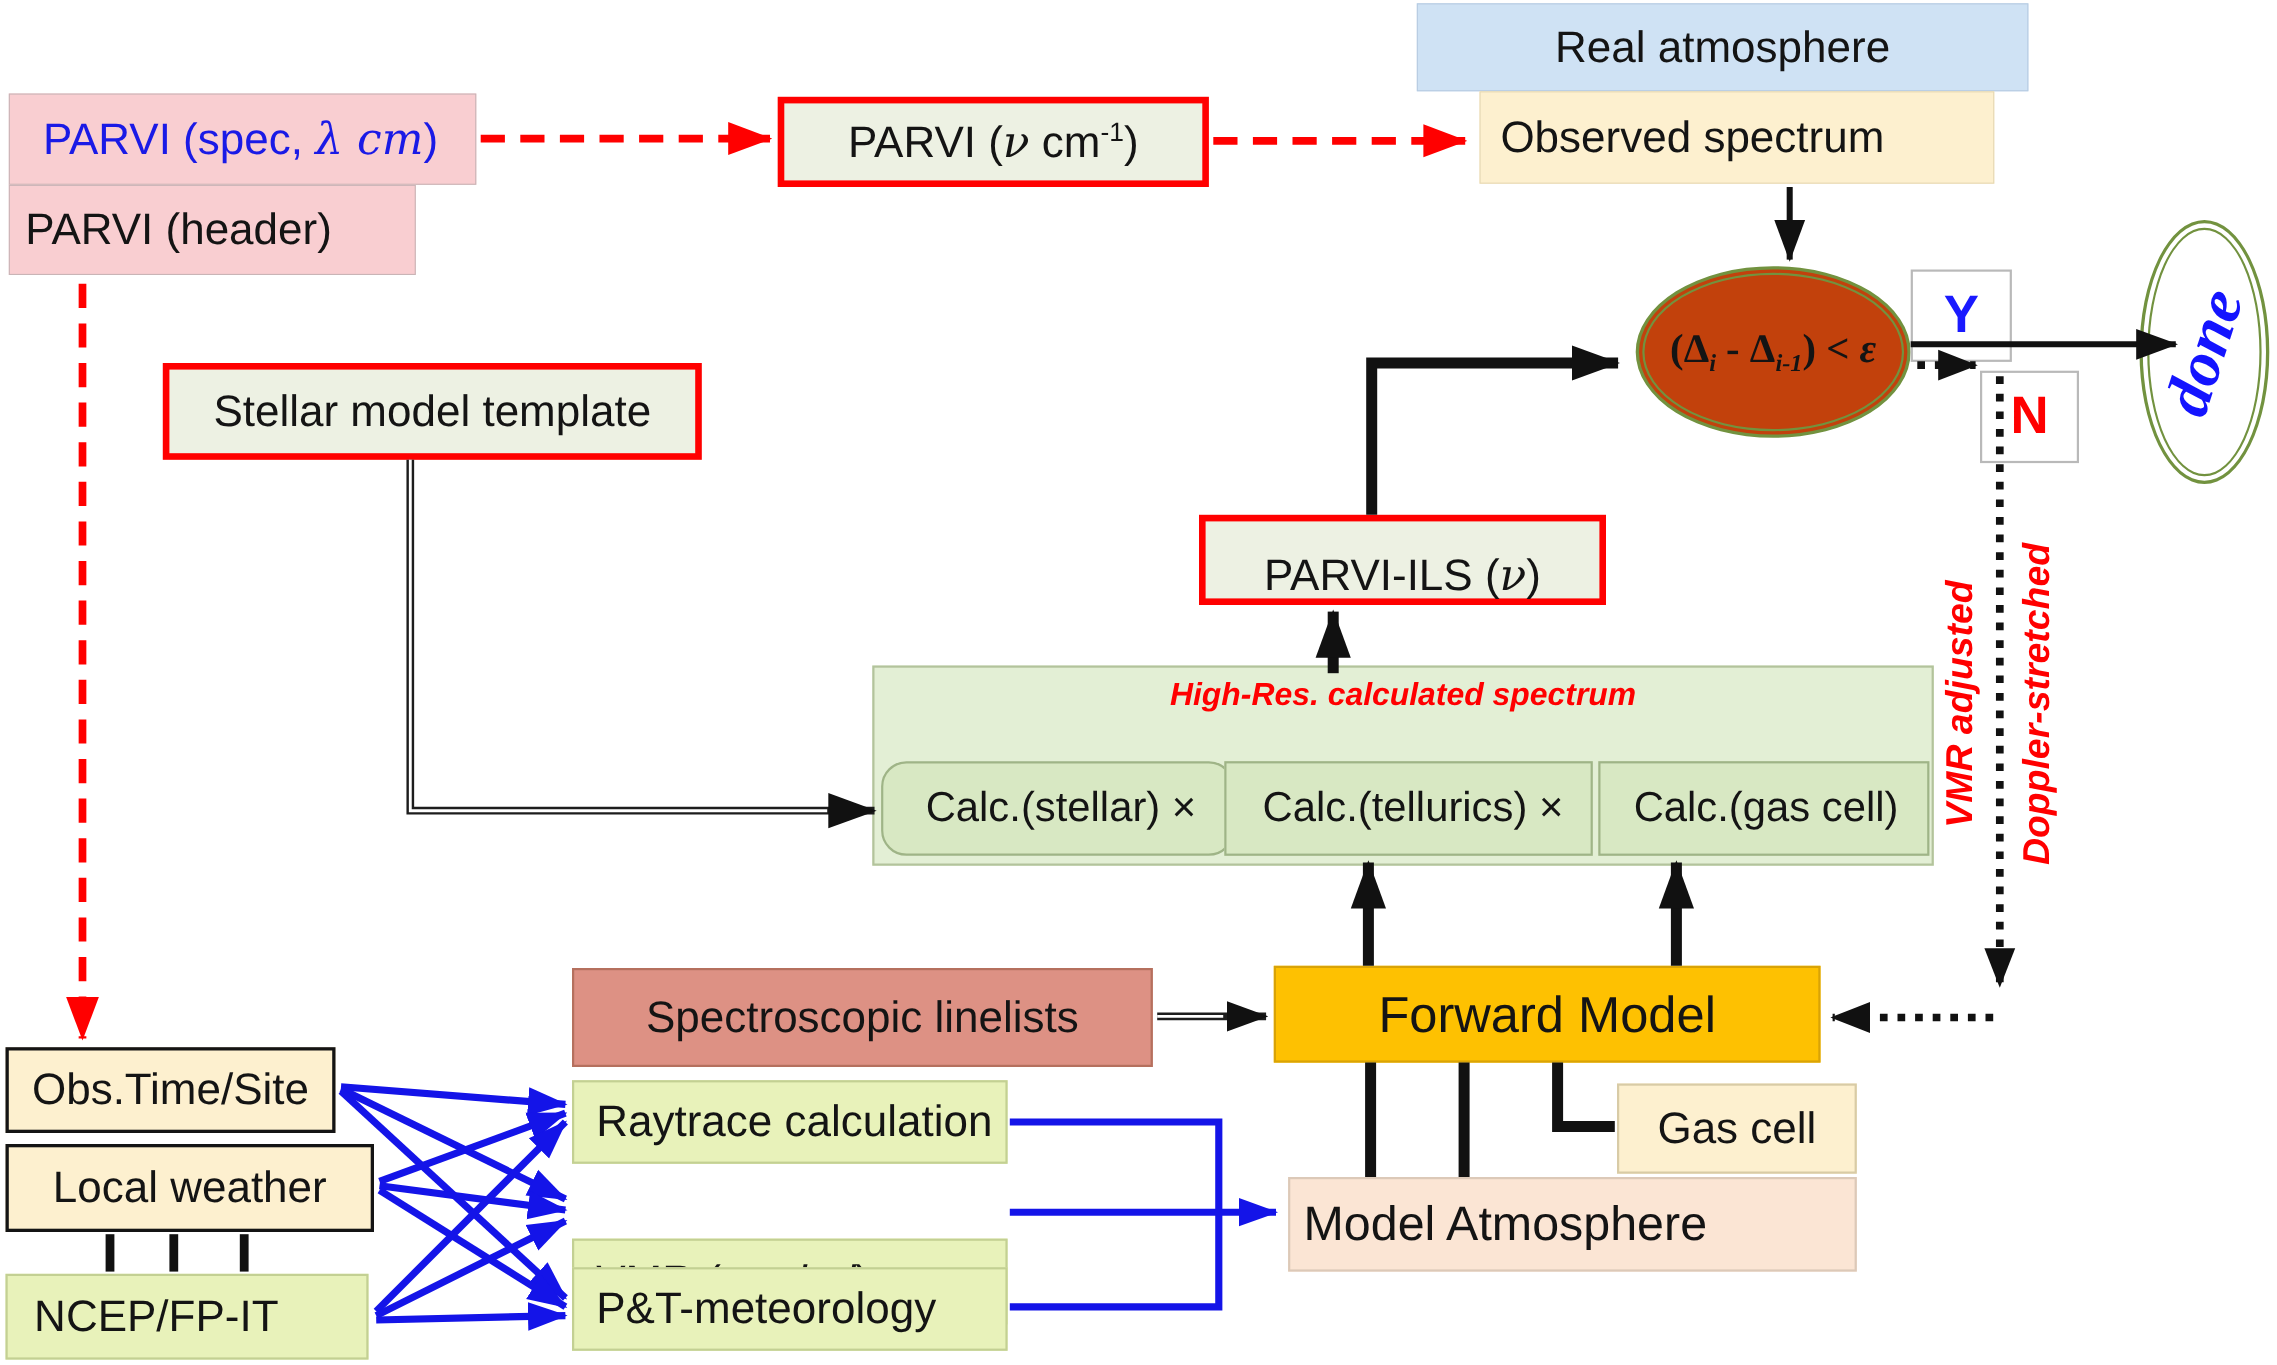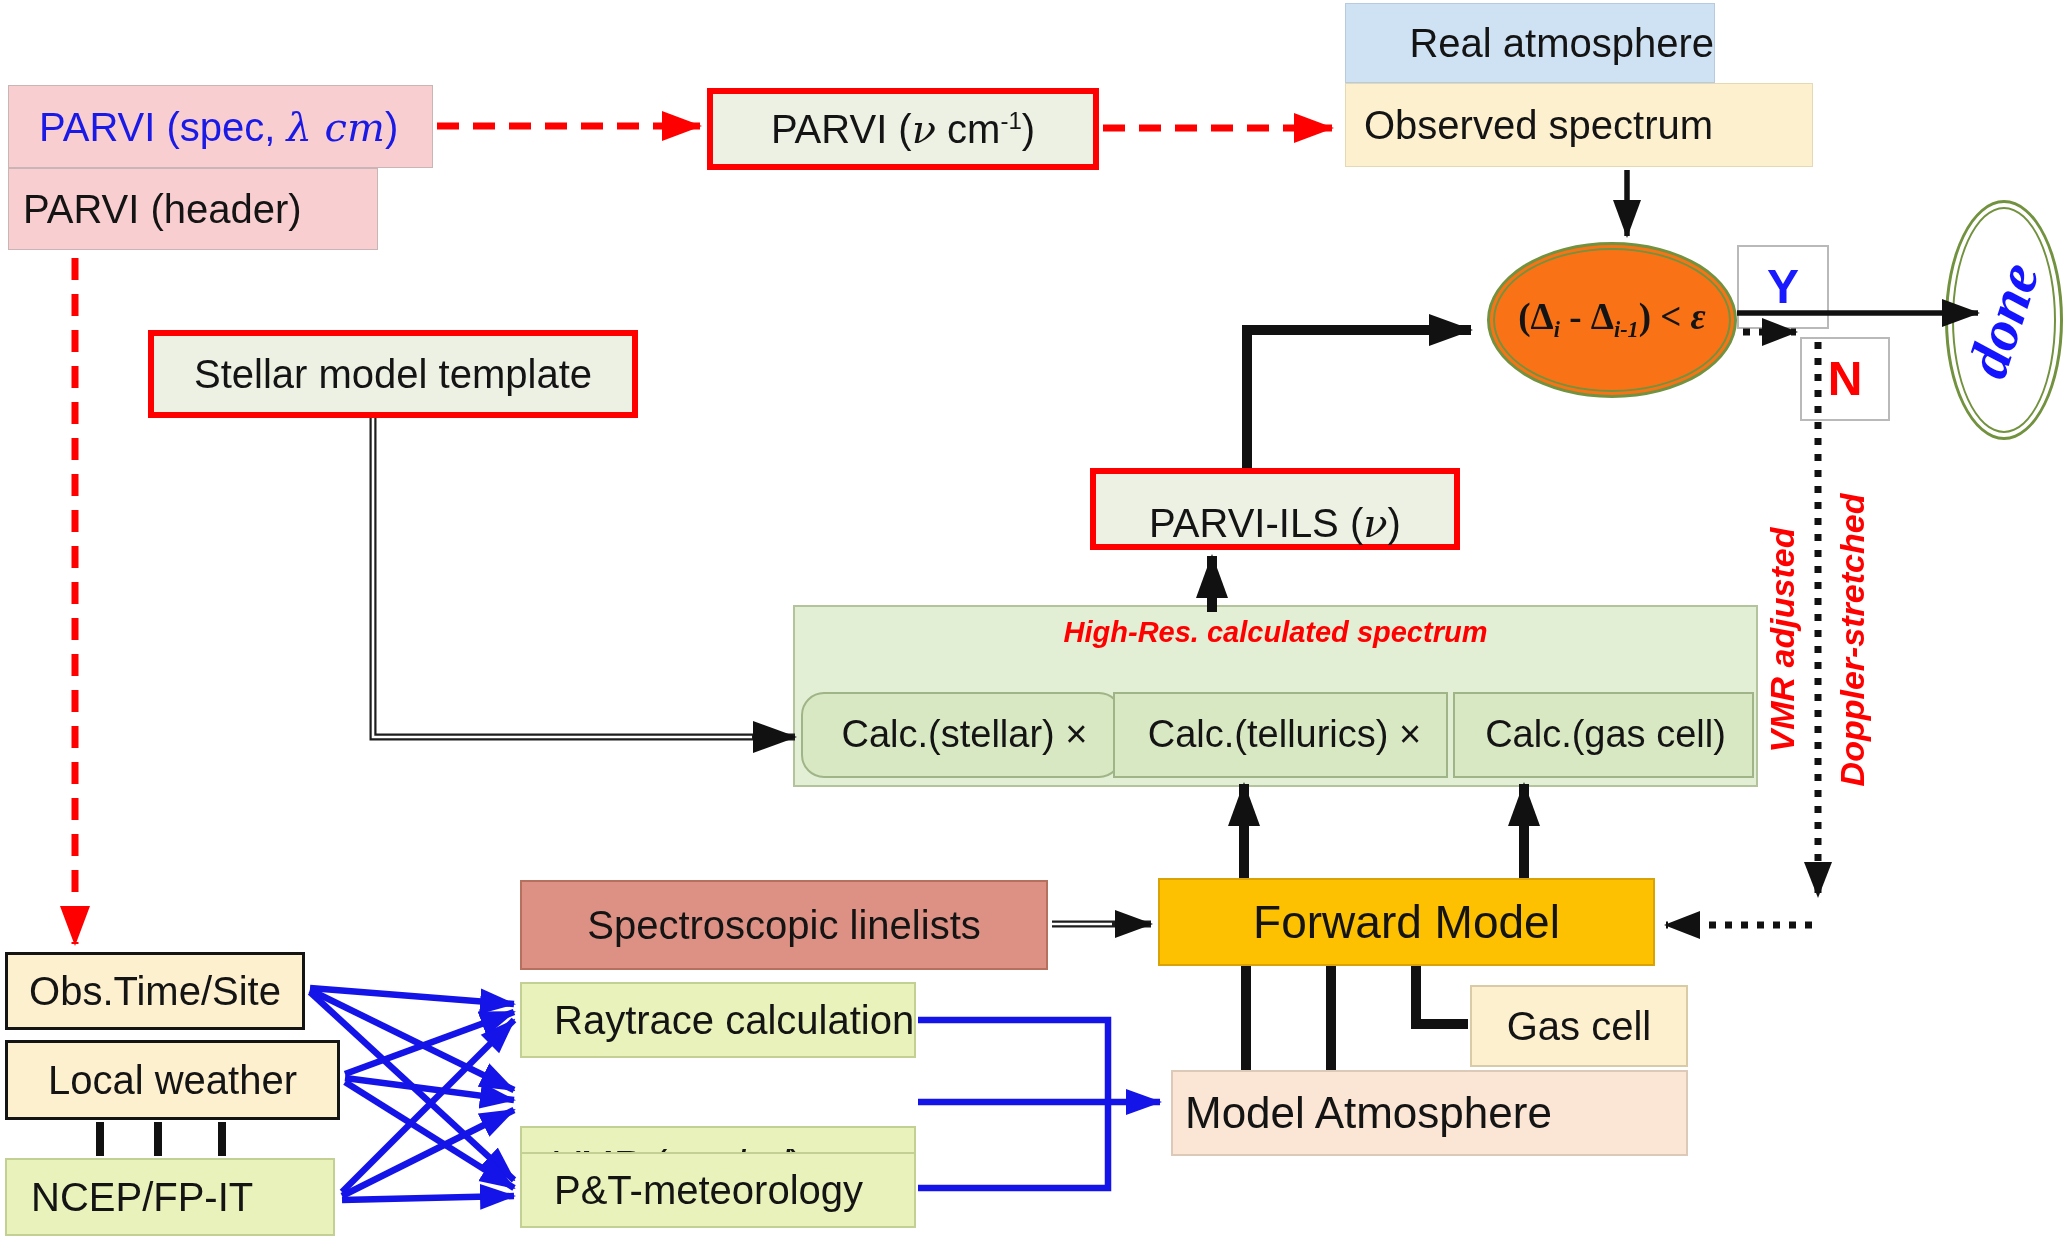--- a/index.html
+++ b/index.html
@@ -12,22 +12,22 @@
   .sup{font-size:.6em;vertical-align:super;}
   .math{font-family:"DejaVu Serif",serif;font-style:italic;}
   .it{font-style:italic;}
 
   .parvi-spec{left:8px;top:85px;width:425px;height:83px;background:var(--pink,#f9ced1);
               border:1.5px solid #c9b4b6;padding-left:30px;color:#1a1ae6;}
   .parvi-header{left:8px;top:168px;width:370px;height:82px;background:var(--pink,#f9ced1);
               border:1.5px solid #c9b4b6;padding-left:14px;}
   .parvi-nu{left:707px;top:88px;width:392px;height:82px;background:var(--pale_green,#edf1e3);
               border:6px solid var(--red,#f00);}
-  .real-atm{left:1345px;top:3px;width:370px;height:80px;background:var(--blue_box,#cfe2f4);
-              border:1.5px solid #b6cbe2;justify-content:flex-end;}
+  .real-atm{left:1288px;top:3px;width:556px;height:80px;background:var(--blue_box,#cfe2f4);
+              border:1.5px solid #b6cbe2;}
   .obs-spec{left:1345px;top:83px;width:468px;height:84px;background:var(--cream,#fdf0cf);
               border:1.5px solid #e5d8b2;padding-left:18px;justify-content:flex-start;}
   .stellar{left:148px;top:330px;width:490px;height:88px;background:var(--pale_green,#edf1e3);
               border:6px solid var(--red,#f00);}
   .parvi-ils{left:1090px;top:468px;width:370px;height:82px;background:var(--pale_green,#edf1e3);
               border:6px solid var(--red,#f00);align-items:flex-end;}
   .highres{left:793px;top:605px;width:965px;height:182px;background:var(--sage,#e3efd5);
               border:2px solid #b3c39c;display:block;}
   .highres-title{position:absolute;left:0;right:0;top:10px;text-align:center;font-style:italic;
               font-weight:700;color:var(--red,#f00);font-size:29px;}
@@ -42,28 +42,28 @@
   .gascell{left:1470px;top:985px;width:218px;height:82px;background:var(--cream,#fdf0cf);
               border:2px solid #d8cba6;}
   .modelatm{left:1171px;top:1070px;width:517px;height:86px;background:var(--peach,#fbe5d4);
               border:2px solid #dcc9b8;padding-left:12px;justify-content:flex-start;font-size:44px;}
   .obstime{left:5px;top:952px;width:300px;height:78px;background:var(--cream,#fdf0cf);
               border:3px solid #141414;}
   .localweather{left:5px;top:1040px;width:335px;height:80px;background:var(--cream,#fdf0cf);
               border:3px solid #141414;}
   .ncep{left:5px;top:1158px;width:330px;height:78px;background:var(--yellow_green,#e8f2ba);
               border:2px solid #c3d093;padding-left:24px;justify-content:flex-start;}
-  .ygreen{background:var(--yellow_green,#e8f2ba);border:2px solid #c3d093;padding-left:32px;
+  .ygreen{background:var(--yellow_green,#e8f2ba);border:2px solid #c3d093;padding-left:20px;
               justify-content:flex-start;}
   .raytrace{left:520px;top:982px;width:396px;height:76px;}
   .vmrbox{left:520px;top:1126px;width:396px;height:78px;}
   .ptbox{left:520px;top:1152px;width:396px;height:76px;}
 
   .cond{left:1487px;top:242px;width:250px;height:156px;border-radius:50%;
-        background:#f97316;border:3px solid var(--green_border,#72923f);
+        background:#c2410c;border:3px solid var(--green_border,#72923f);
         font-family:"Liberation Serif",serif;font-weight:700;font-size:37px;}
   .cond::before{content:"";position:absolute;inset:3px;border:2px solid var(--green_border,#72923f);
         border-radius:50%;}
   .ybox{left:1737px;top:245px;width:92px;height:84px;background:#fff;border:2px solid #b9b9b9;
         color:#1a1aff;font-weight:700;font-size:48px;}
   .nbox{left:1800px;top:337px;width:90px;height:84px;background:#fff;border:2px solid #b9b9b9;
         color:var(--red,#f00);font-weight:700;font-size:48px;}
   .done{left:1945px;top:200px;width:118px;height:240px;border-radius:50%;background:#fff;
         border:3px solid var(--green_border,#72923f);}
   .done::before{content:"";position:absolute;inset:4px;border:2px solid var(--green_border,#72923f);

